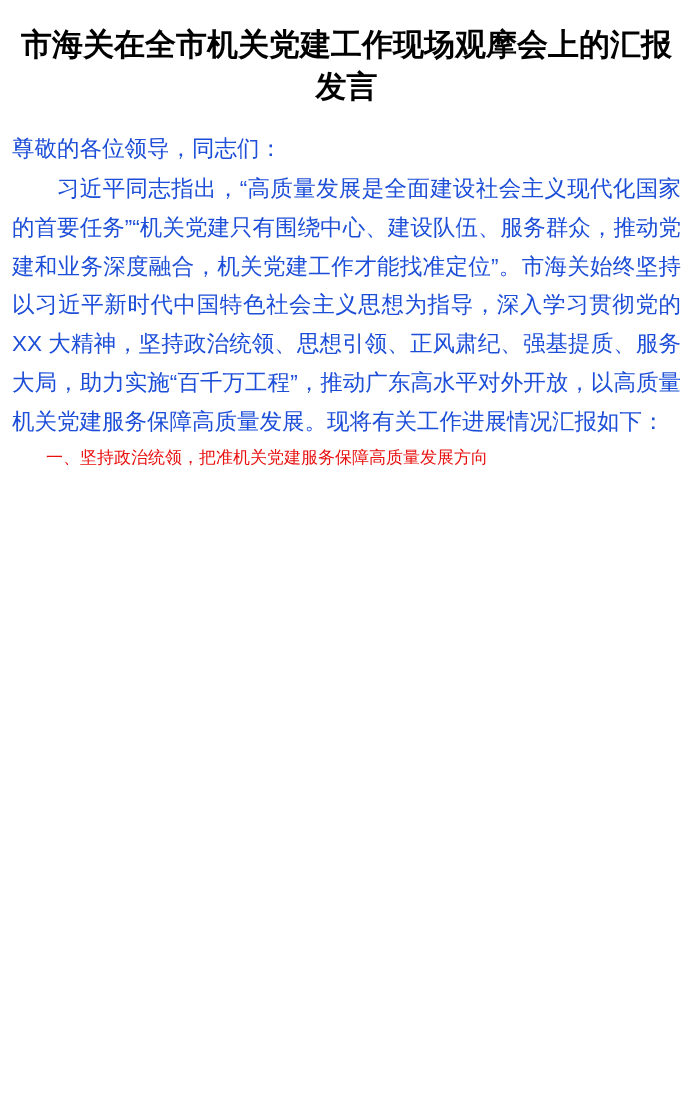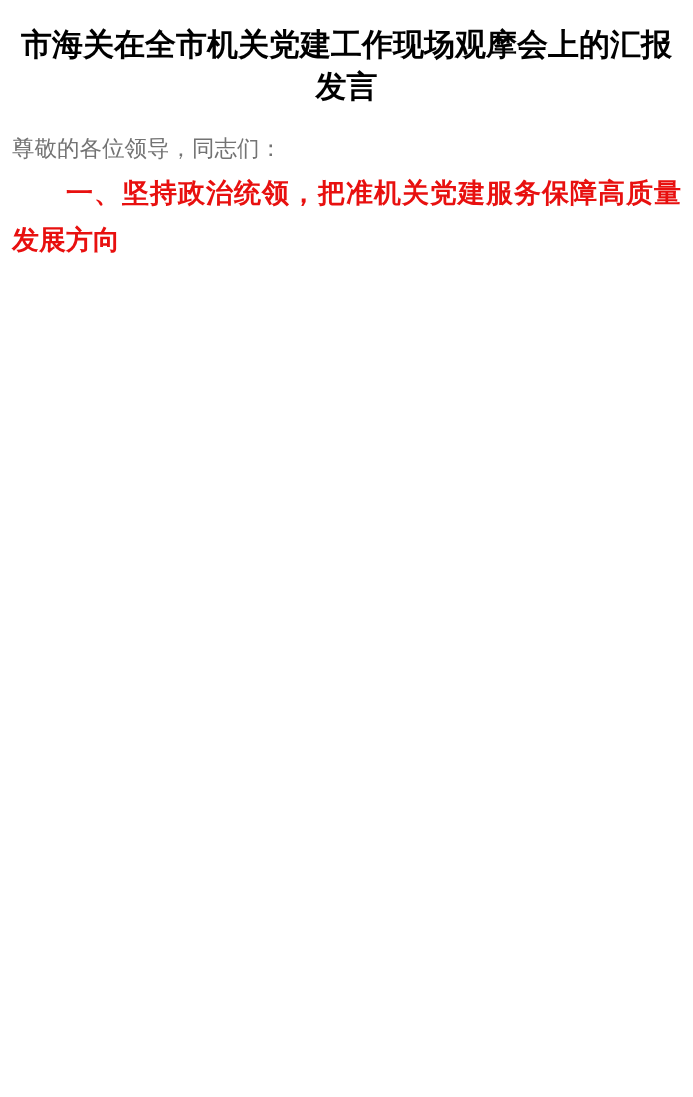--- a/index.html
+++ b/index.html
@@ -28,43 +28,44 @@
     letter-spacing: 0px;
     margin: 6px 0 22px 0;
     color: #000000;
   }
   .para {
     font-size: 22.5px;
     line-height: 1.72;
     text-align: justify;
     text-justify: inter-ideograph;
     margin: 0 0 2px 0;
-    color: #737373;
+    color: #1d4ed8;
     word-break: break-all;
   }
   .para.indent {
     text-indent: 2em;
   }
   .heading-red {
-    font-size: 27px;
+    font-size: 17px;
     line-height: 1.72;
-    font-weight: bold;
+    font-weight: normal;
     color: #e8100f;
     text-indent: 2em;
     text-align: justify;
     margin: 0 0 2px 0;
     word-break: break-all;
   }
 </style>
 </head>
 <body>
 
 <div class="page">
 
   <h1 class="doc-title">市海关在全市机关党建工作现场观摩会上的汇报发言</h1>
 
   <p class="para">尊敬的各位领导，同志们：</p>
 
+  <p class="para indent">习近平同志指出，“高质量发展是全面建设社会主义现代化国家的首要任务”“机关党建只有围绕中心、建设队伍、服务群众，推动党建和业务深度融合，机关党建工作才能找准定位”。市海关始终坚持以习近平新时代中国特色社会主义思想为指导，深入学习贯彻党的 XX 大精神，坚持政治统领、思想引领、正风肃纪、强基提质、服务大局，助力实施“百千万工程”，推动广东高水平对外开放，以高质量机关党建服务保障高质量发展。现将有关工作进展情况汇报如下：</p>
 
   <p class="heading-red" style="color: rgb(232, 16, 15);">一、坚持政治统领，把准机关党建服务保障高质量发展方向</p>
 
 
 </div>
 
 </body></html>

